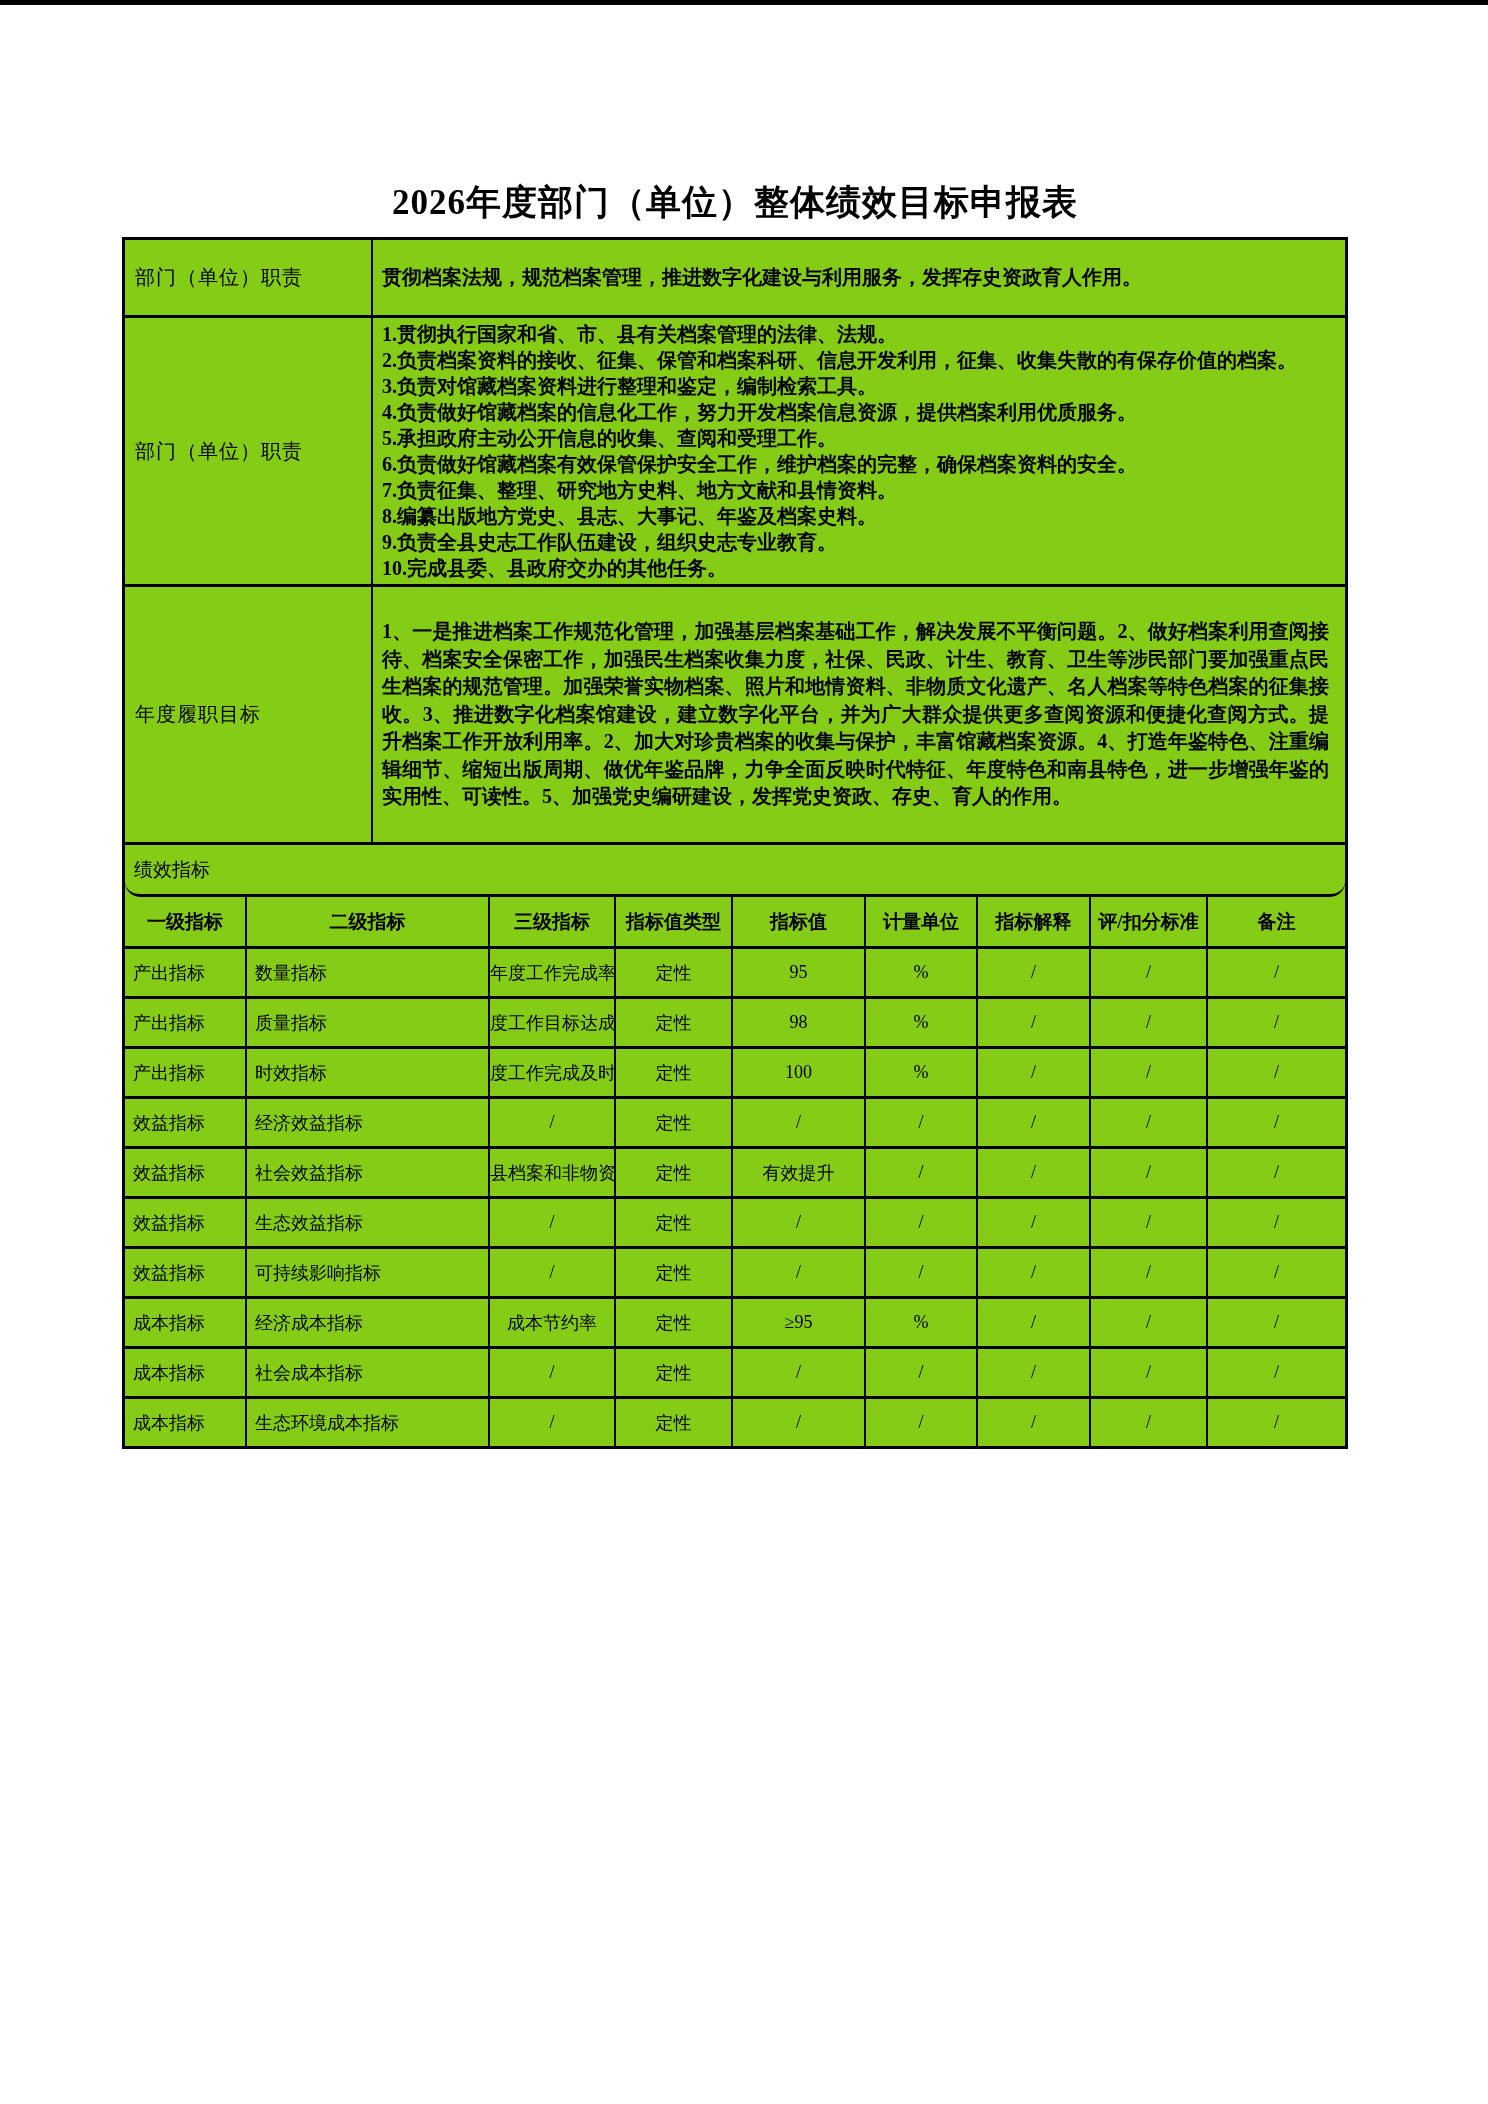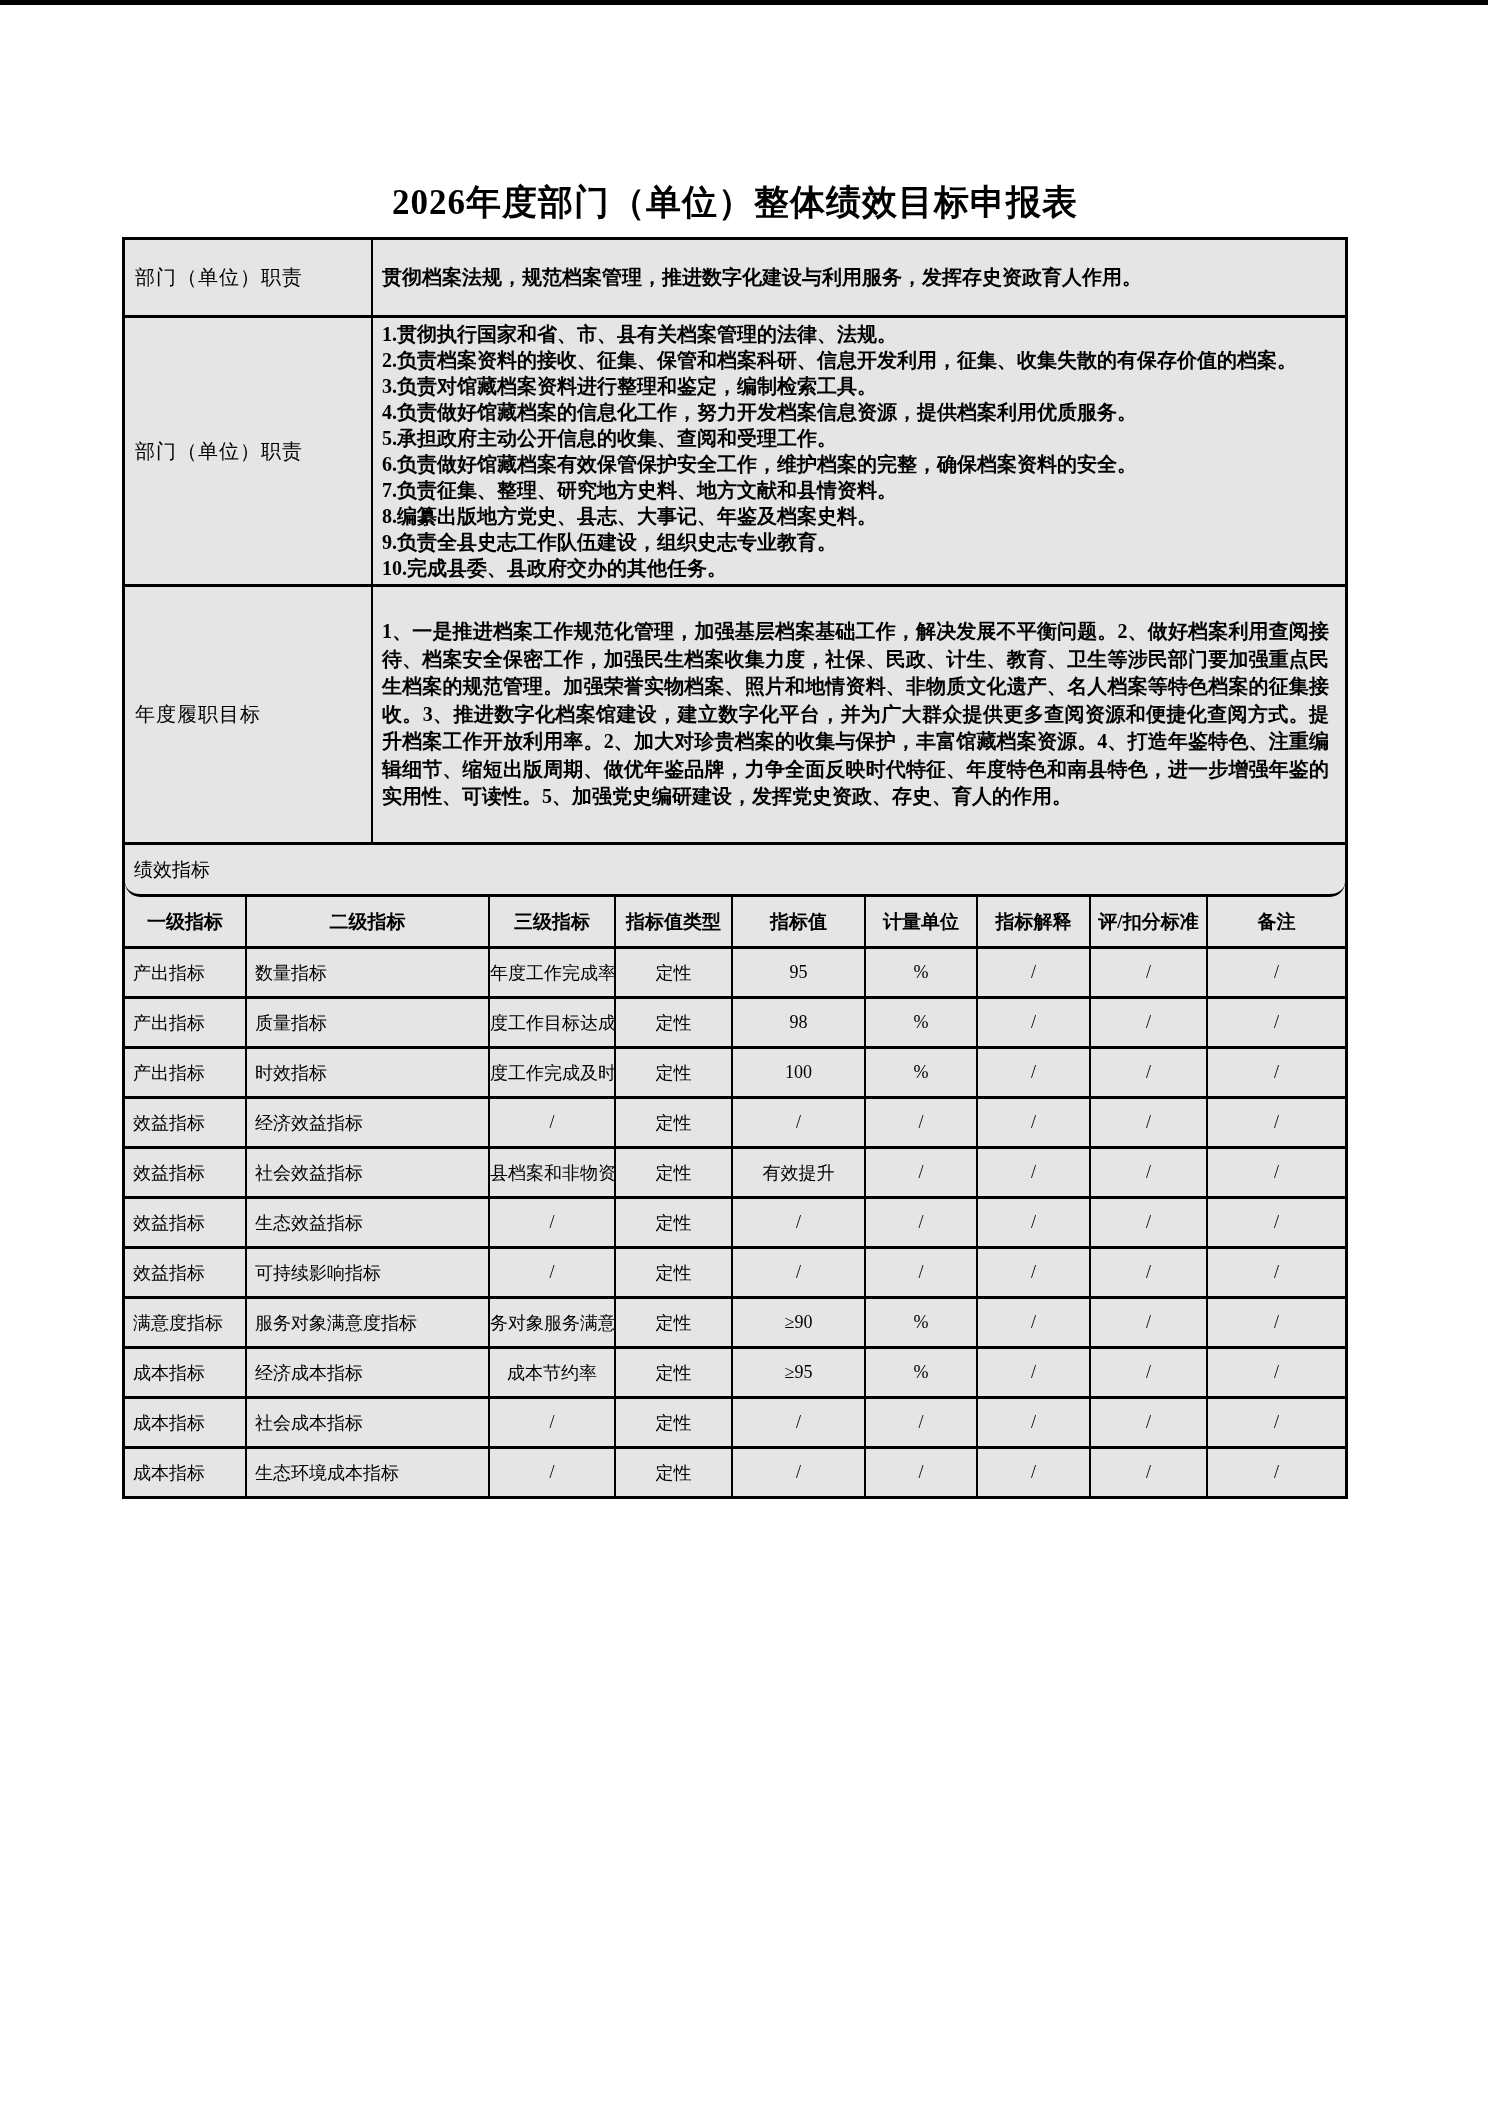--- a/index.html
+++ b/index.html
@@ -8,21 +8,21 @@
     font-family:"Liberation Serif","DejaVu Serif",serif;
     overflow:hidden;
   }
   .topbar{position:absolute;top:0;left:0;width:1488px;height:5px;background:#000;}
   .title{
     position:absolute;top:156px;left:122px;width:1226px;
     text-align:center;font-size:35px;font-weight:bold;letter-spacing:1px;
   }
   .doc-table{
     position:absolute;left:122px;top:237px;width:1226px;
-    border:3px solid #000;background:#e5e5e5;box-sizing:border-box;
+    border:3px solid #000;background:#84cc16;box-sizing:border-box;
   }
   table{border-collapse:collapse;width:100%;table-layout:fixed;}
   
   .info td{border-bottom:3px solid #000;vertical-align:middle;font-size:20px;}
   .info td.lbl{border-right:2px solid #000;padding-left:10px;letter-spacing:1px;}
   .info tr.h1 td{height:73px;}
   .info tr.h2 td{height:66px;}
   .info tr.h3 td{height:262px;}
   .info tr.h4 td{height:253px;}
   .info td.val{padding-left:9px;padding-right:6px;font-weight:bold;}
@@ -210,31 +210,20 @@
     <td class="lft">可持续影响指标</td>
     <td class="clip">/</td>
     <td>定性</td>
     <td>/</td>
     <td>/</td>
     <td>/</td>
     <td>/</td>
     <td>/</td>
   </tr>
 
-  <tr>
-    <td class="lft">满意度指标</td>
-    <td class="lft">服务对象满意度指标</td>
-    <td class="clip">务对象服务满意</td>
-    <td>定性</td>
-    <td>≥90</td>
-    <td>%</td>
-    <td>/</td>
-    <td>/</td>
-    <td>/</td>
-  </tr>
 
   <tr>
     <td class="lft">成本指标</td>
     <td class="lft">经济成本指标</td>
     <td class="clip">成本节约率</td>
     <td>定性</td>
     <td>≥95</td>
     <td>%</td>
     <td>/</td>
     <td>/</td>

